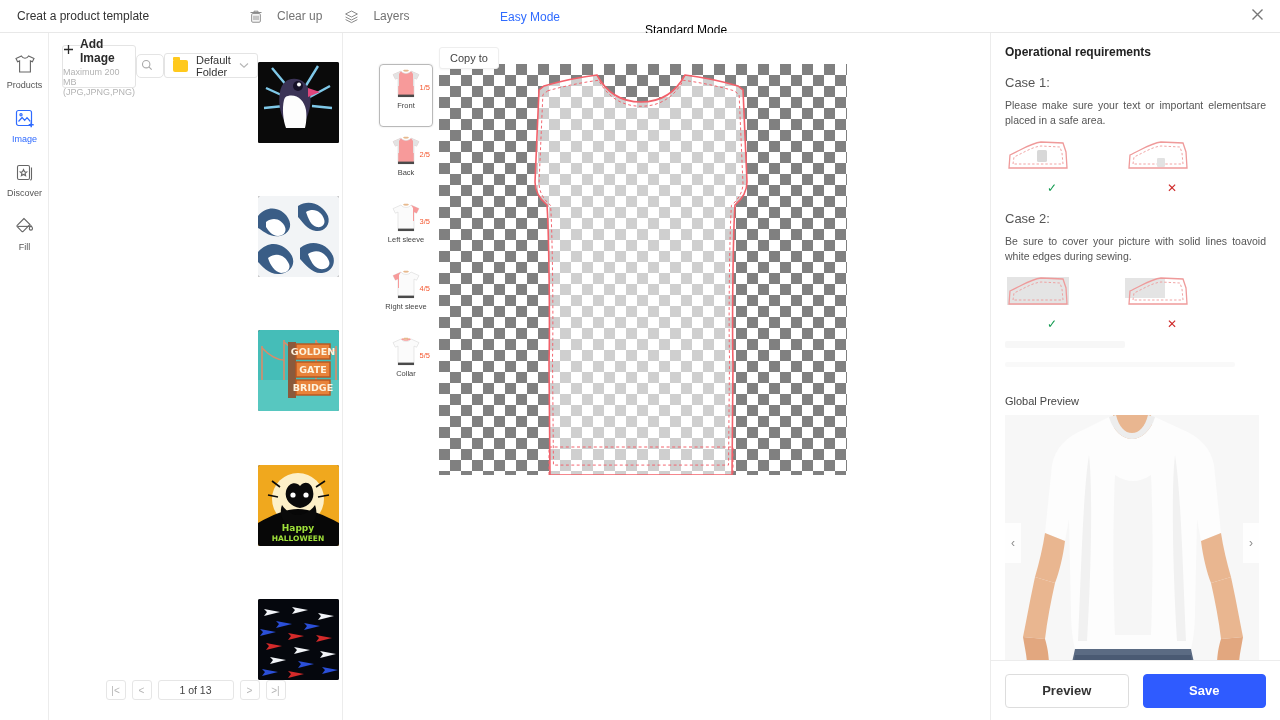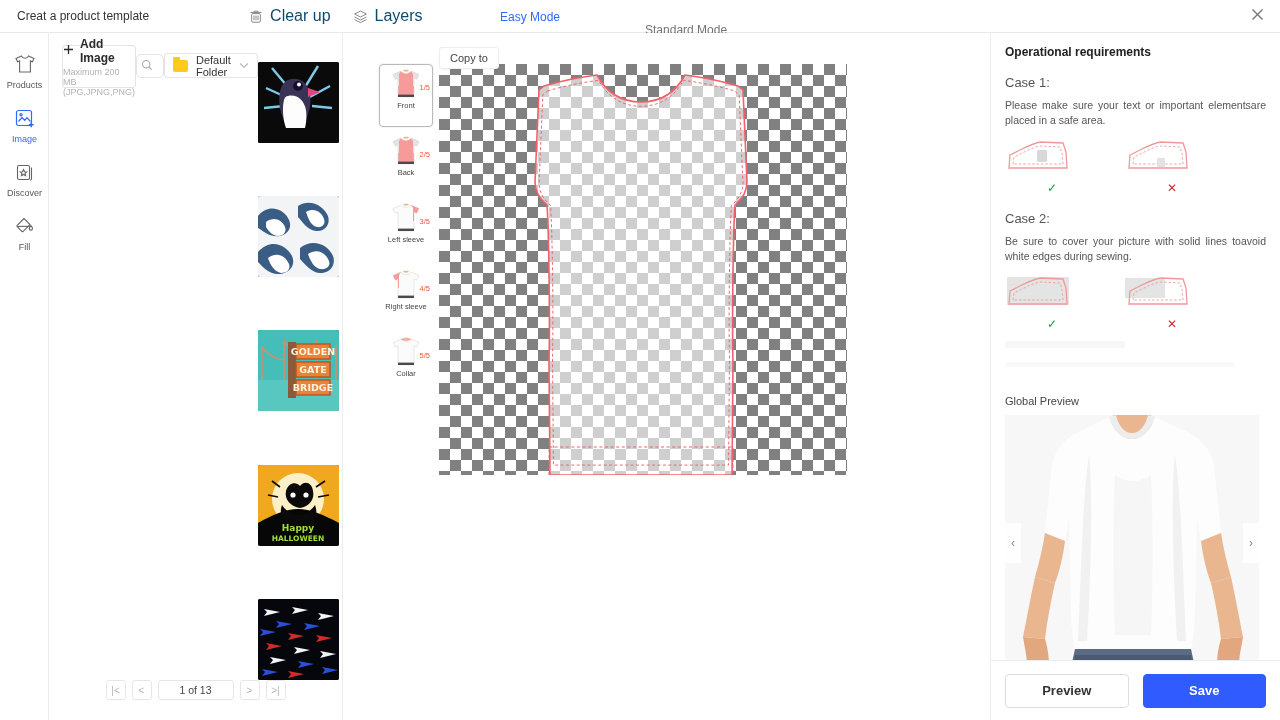--- a/index.html
+++ b/index.html
@@ -17,26 +17,26 @@
     height: 33px; flex: 0 0 33px;
     border-bottom: 1px solid #e8e8e8;
     display: flex; align-items: center;
     position: relative;
     background: #fff;
   }
   .topbar-title {
     margin-left: 17px; font-size: 12px; color: #333;
   }
   .topbar-tools { display: flex; align-items: center; gap: 22px; margin-left: 100px; }
-  .tool-btn { display: flex; align-items: center; gap: 7px; font-size: 16px; color: #0c4a6e; cursor: pointer; }
+  .tool-btn { display: flex; align-items: center; gap: 14px; font-size: 12px; color: #737373; cursor: pointer; }
   .tool-btn svg { display: block; }
   .modes { position: absolute; left: 500px; top: 0; height: 33px; display: flex; align-items: center; gap: 85px; }
   .mode { font-size: 12px; cursor: pointer; }
   .mode.active { color: #2f6bff; }
-  .mode.inactive { color: #737373; margin-top: 26px; }
+  .mode.inactive { color: #000000; margin-top: 26px; }
   .close-btn {
     position: absolute; right: 14px; top: 0; height: 33px;
     display: flex; align-items: center; cursor: pointer;
   }
 
   
   .body { flex: 1 1 auto; display: flex; min-height: 0; }
 
   
   .rail {

